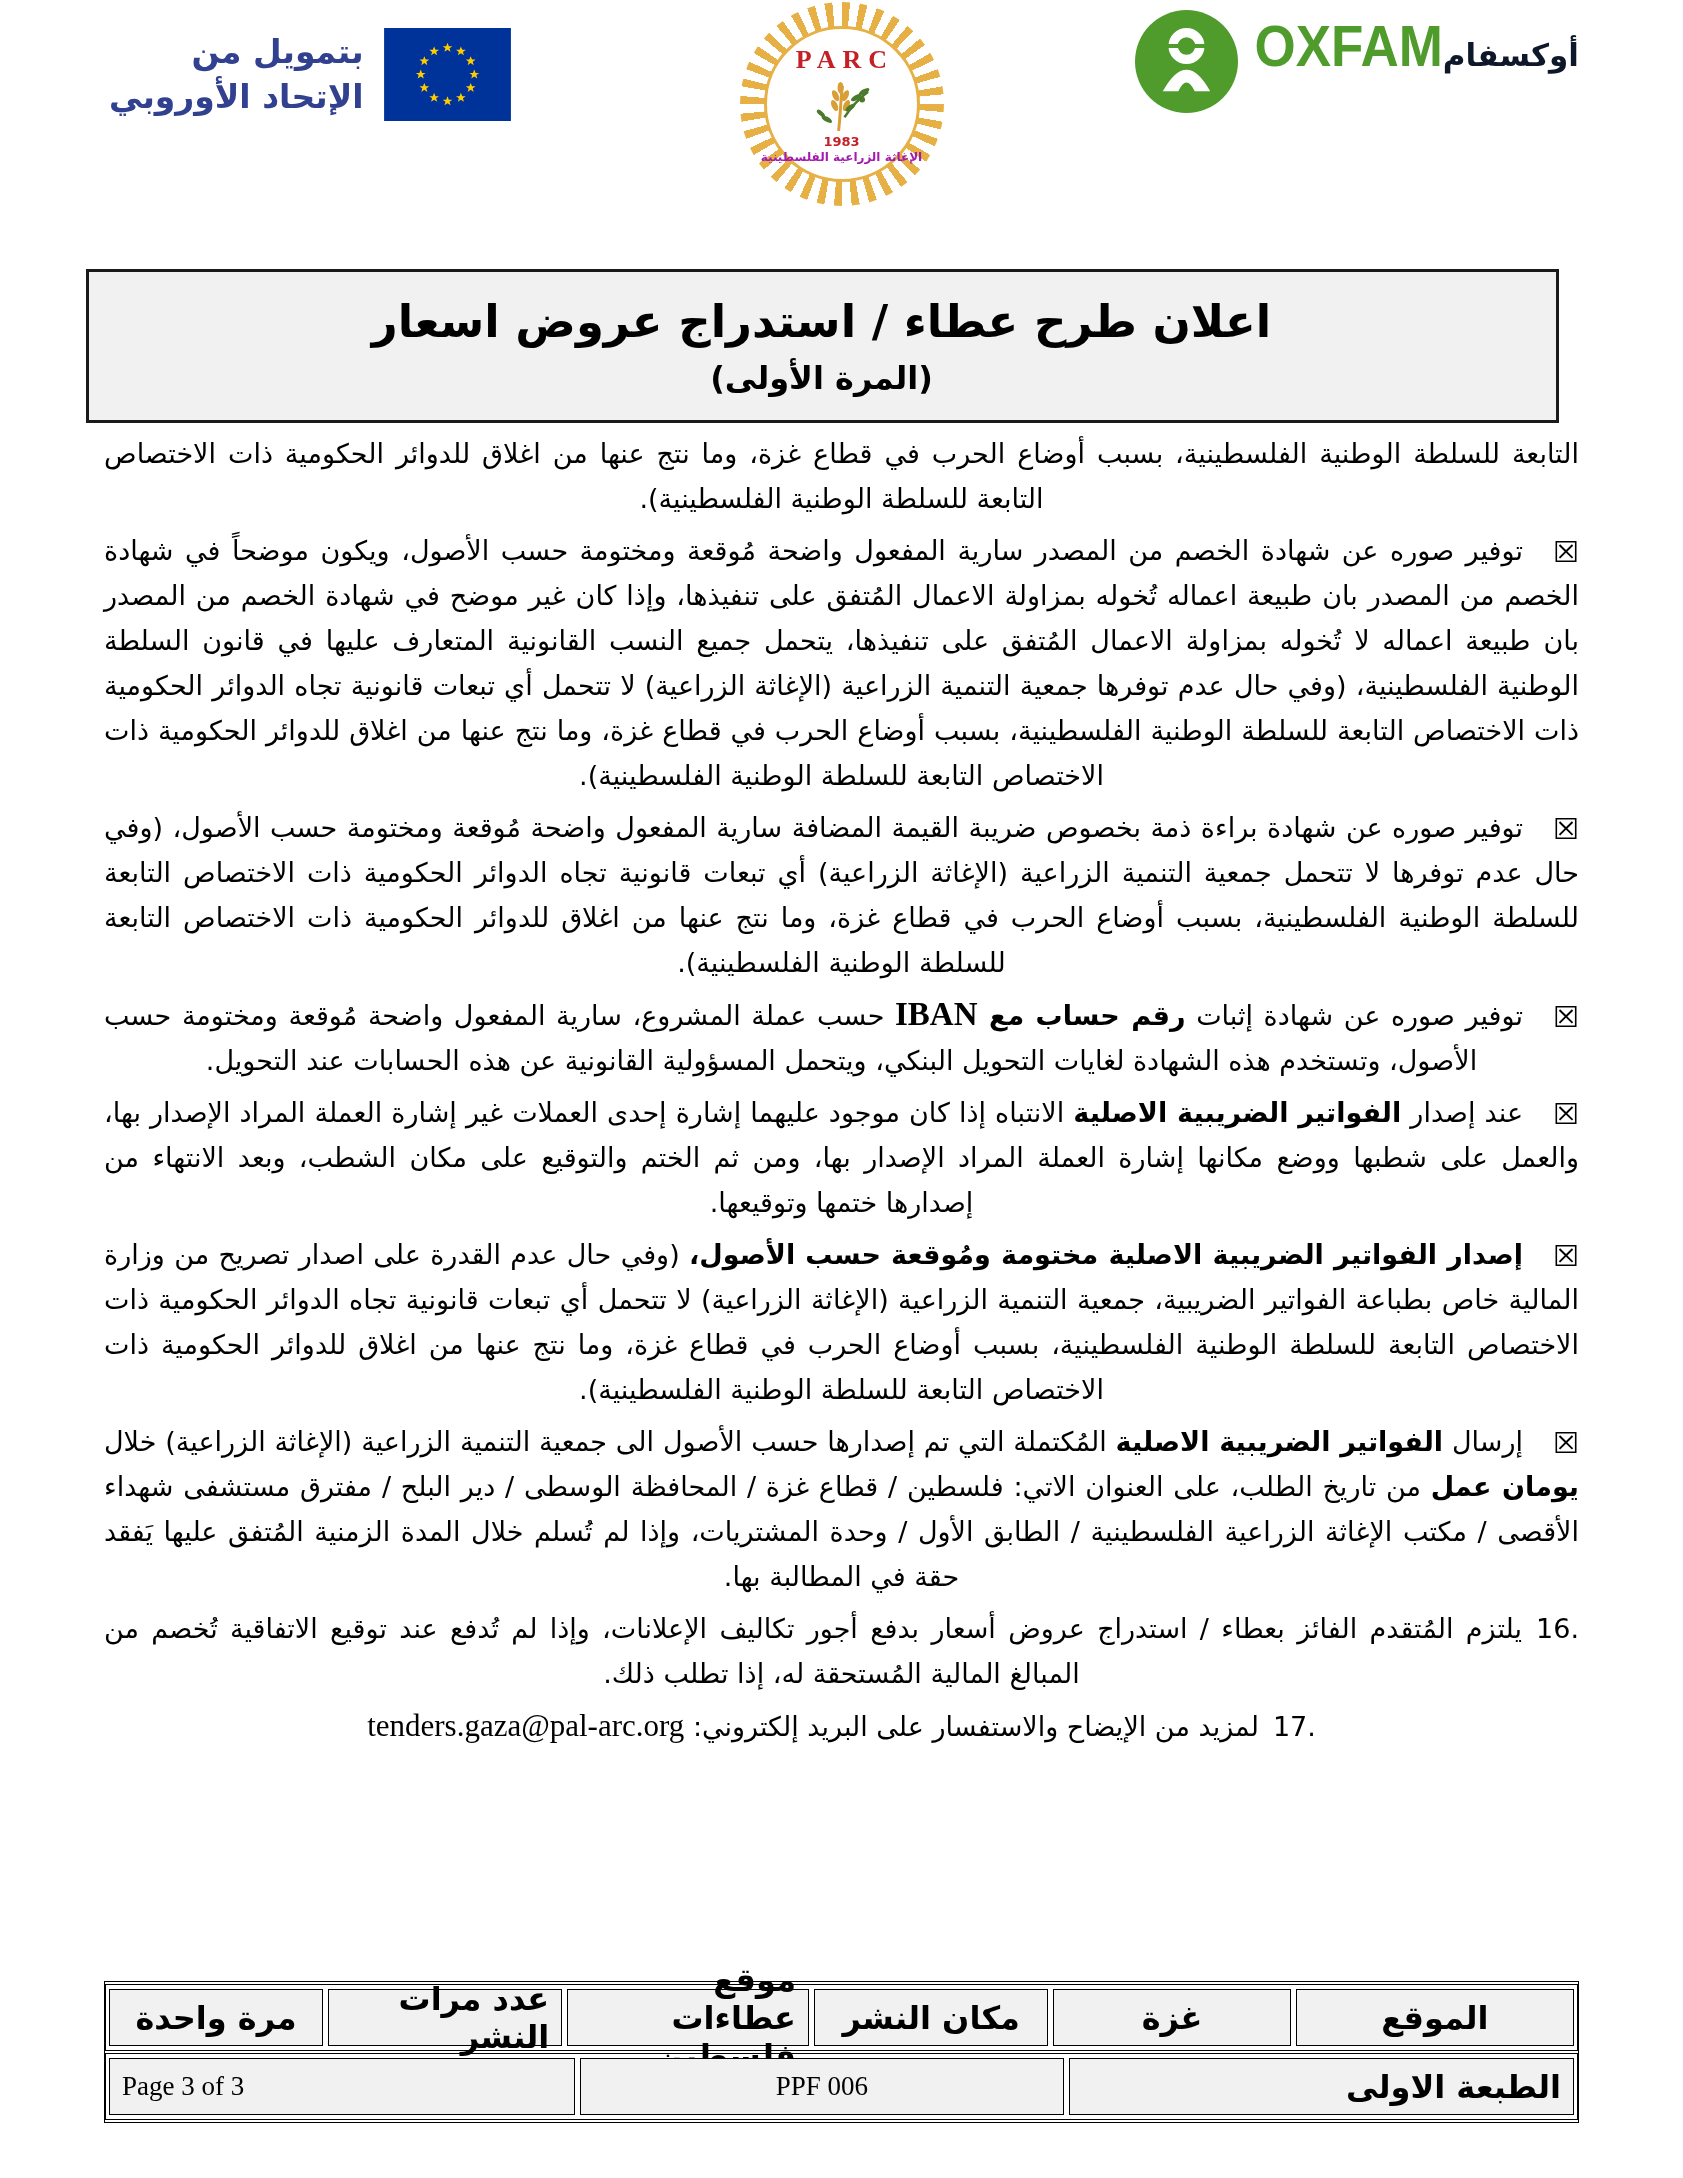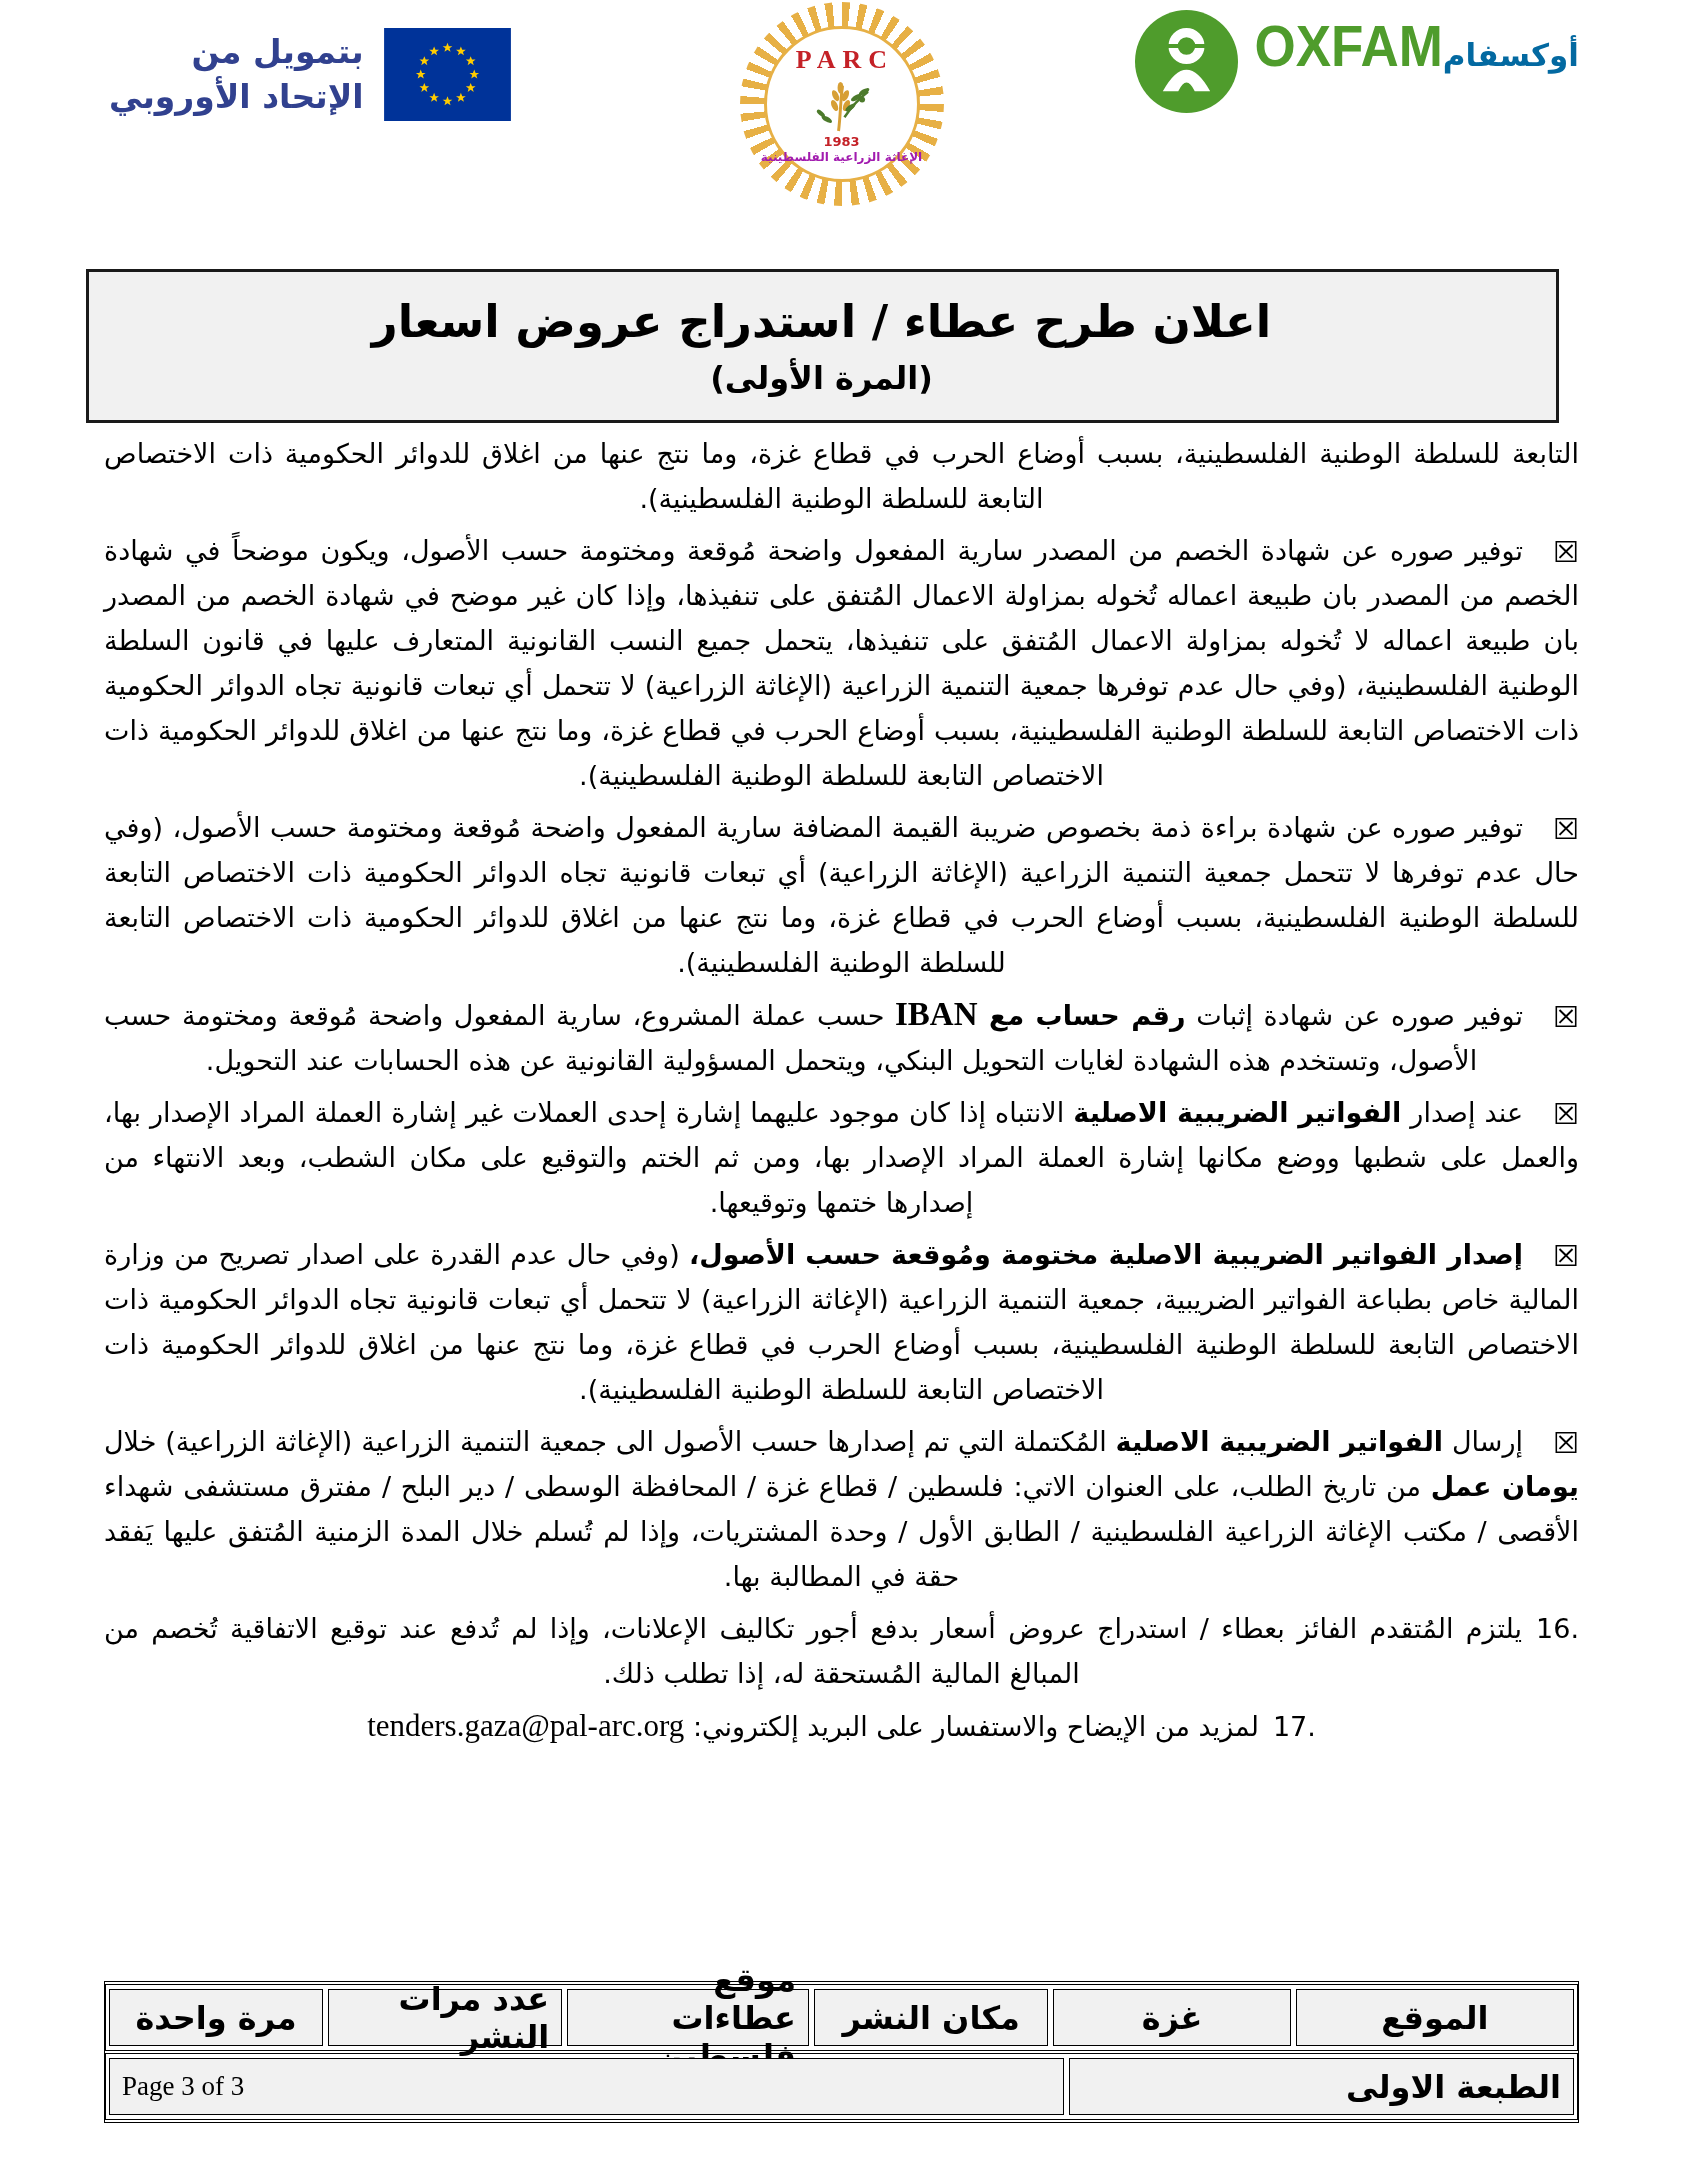--- a/index.html
+++ b/index.html
@@ -24,21 +24,21 @@
     display:flex;flex-direction:column;align-items:center;justify-content:center;gap:1px;}
   .parc-acronym{color:#c42127;font-weight:bold;font-size:26px;letter-spacing:7px;
     font-family:"Liberation Serif",serif;margin-right:-7px;}
   .parc-year{color:#c42127;font-size:13px;font-weight:bold;}
   .parc-arname{color:#a21caf;font-size:12px;font-weight:bold;white-space:nowrap;}
   .oxfam-block{position:absolute;right:0;top:10px;display:flex;align-items:flex-start;gap:16px;}
   .oxfam-mark{width:103px;height:103px;display:block;}
   .oxfam-words{display:flex;align-items:flex-end;margin-top:10px;}
   .oxfam-wordmark{color:#4f9c2c;font-weight:bold;font-size:53px;line-height:1;
     letter-spacing:0px;font-family:"Liberation Sans",sans-serif;transform:scaleY(1.08);}
-  .oxfam-arabic{color:#0369a1;font-size:31px;font-weight:bold;margin-top:10px;}
+  .oxfam-arabic{color:#0f172a;font-size:31px;font-weight:bold;margin-top:10px;}
   
   .title-box{
     margin:36px 124px 0 86px;
     border:3px solid #1a1a1a;
     background:#f1f1f1;
     text-align:center;
     padding:16px 12px 20px 10px;
   }
   .title-line1{font-size:45px;font-weight:bold;line-height:1.5;}
   .title-line2{font-size:32px;font-weight:bold;line-height:1.4;}
@@ -197,18 +197,19 @@
     <div class="f-band">
       <div class="f-cell w-location">الموقع</div>
       <div class="f-cell w-city">غزة</div>
       <div class="f-cell w-place">مكان النشر</div>
       <div class="f-cell w-site">موقع عطاءات فلسطين</div>
       <div class="f-cell w-count">عدد مرات النشر</div>
       <div class="f-cell w-once">مرة واحدة</div>
     </div>
     <div class="f-band last">
       <div class="f-cell w-edition edition">الطبعة الاولى</div>
+      <div class="f-cell w-code latin">PPF 006</div>
       <div class="f-cell w-page latin align-start">Page 3 of 3</div>
     </div>
   </div>
 
 </div>
 
 
 </body></html>

